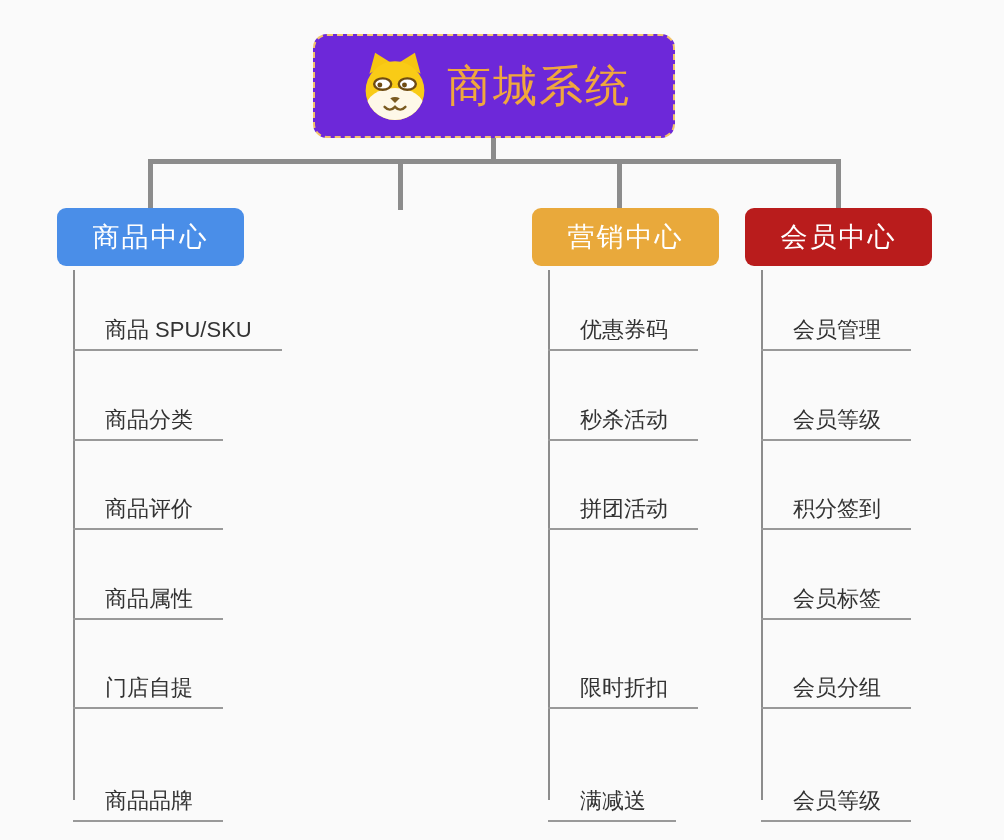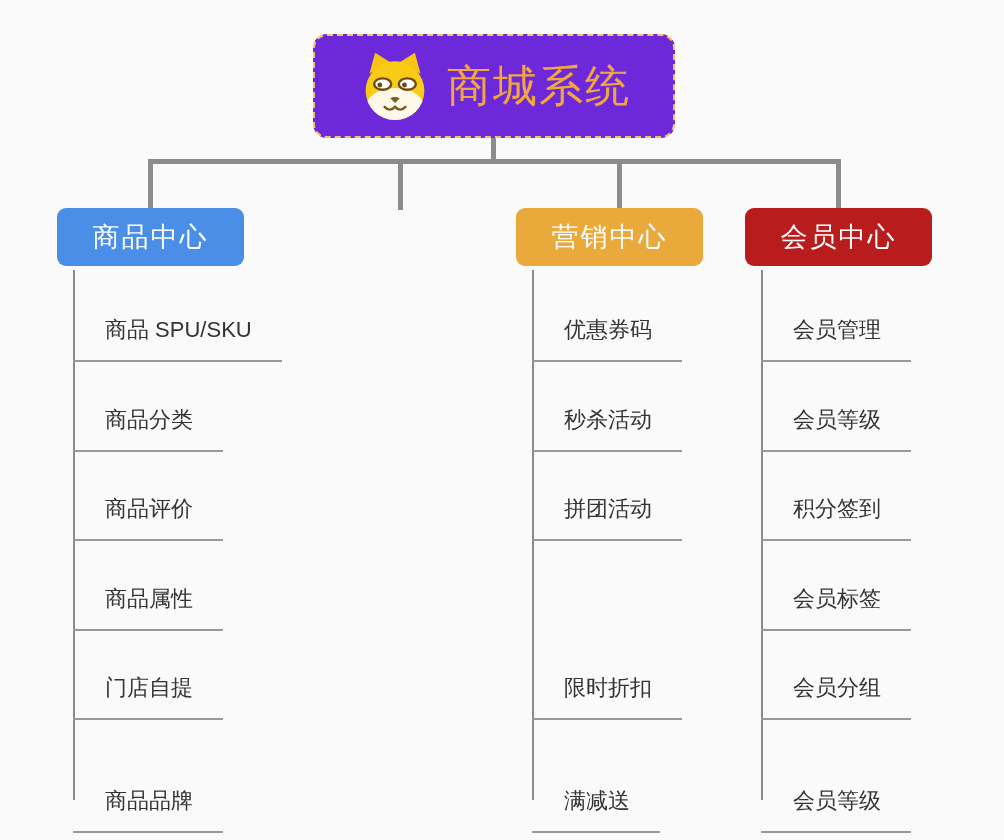--- a/index.html
+++ b/index.html
@@ -31,39 +31,39 @@
     white-space:nowrap;
   }
   
   .line{position:absolute;background:#8c8c8c;}
   .stub{left:491px;top:138px;width:5px;height:23px;}
   .bus{left:148px;top:159px;width:693px;height:5px;}
   .drop{top:159px;width:5px;height:51px;}
   .drop1{left:148px;} .drop2{left:398px;} .drop3{left:617px;} .drop4{left:836px;}
   
   .col{position:absolute;top:208px;width:260px;}
-  .col1{left:57px;} .col2{left:307px;} .col3{left:516px;} .col4{left:745px;}
+  .col1{left:57px;} .col2{left:307px;} .col3{left:532px;} .col4{left:745px;}
   .hdr{
     width:187px;height:58px;
     border-radius:9px;
     display:flex;align-items:center;justify-content:center;
     color:#ffffff;
     font-size:27px;
     letter-spacing:2px;
     box-sizing:border-box;
     cursor:default;
   }
   .trunk{
     position:absolute;left:16px;top:62px;
     width:2px;height:530px;
     background:#8c8c8c;
   }
   .item{
     position:absolute;left:16px;
-    padding:0 30px 17px 32px;
+    padding:0 30px 6px 32px;
     border-bottom:2px solid #999999;
     font-size:22px;
     line-height:26px;
     color:#333333;
     white-space:nowrap;
   }
   .i1{top:109px;} .i2{top:199px;} .i3{top:288px;}
   .i4{top:378px;} .i5{top:467px;} .i6{top:556px;margin-top:24px;}
 </style>
 </head>

